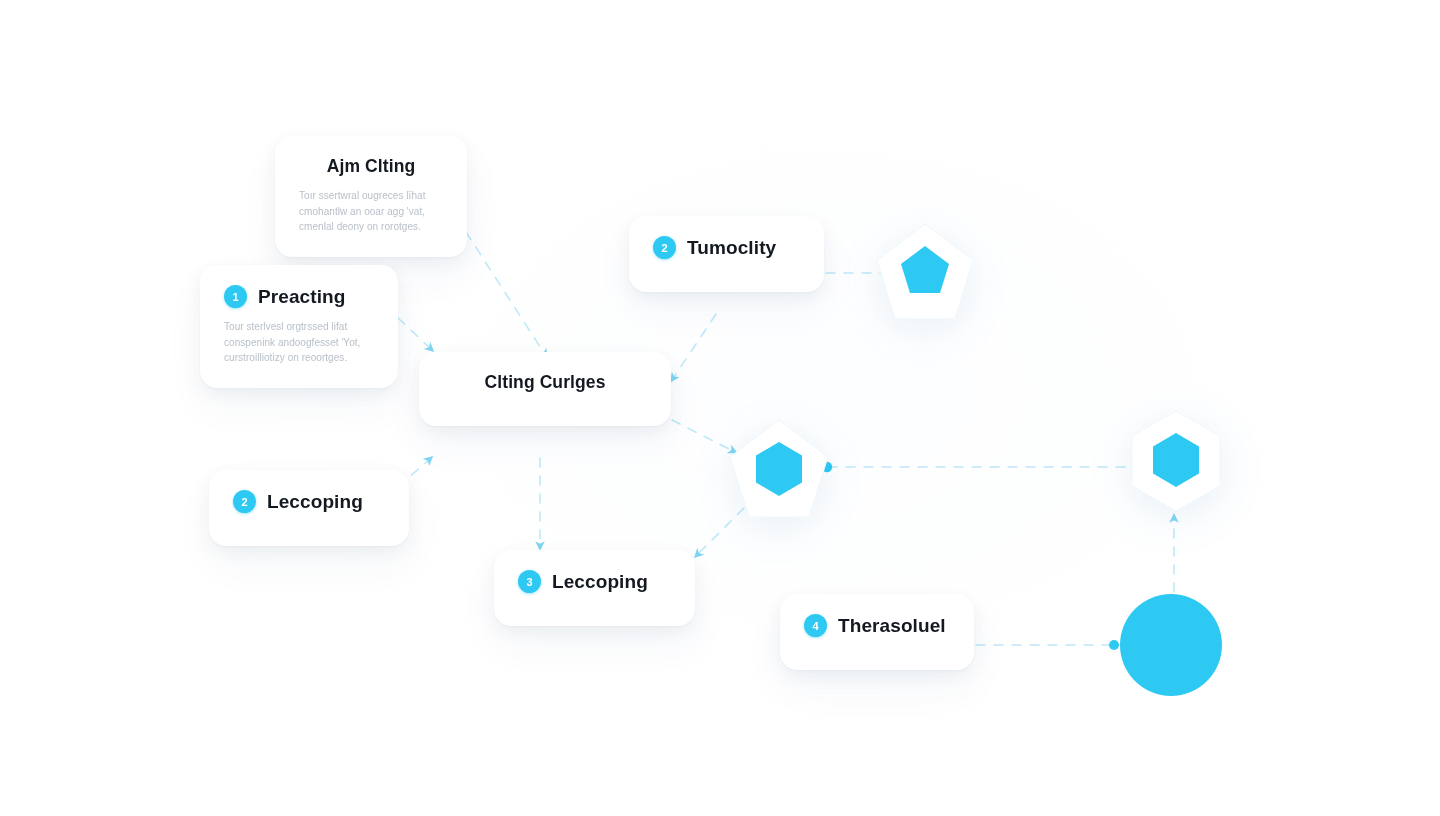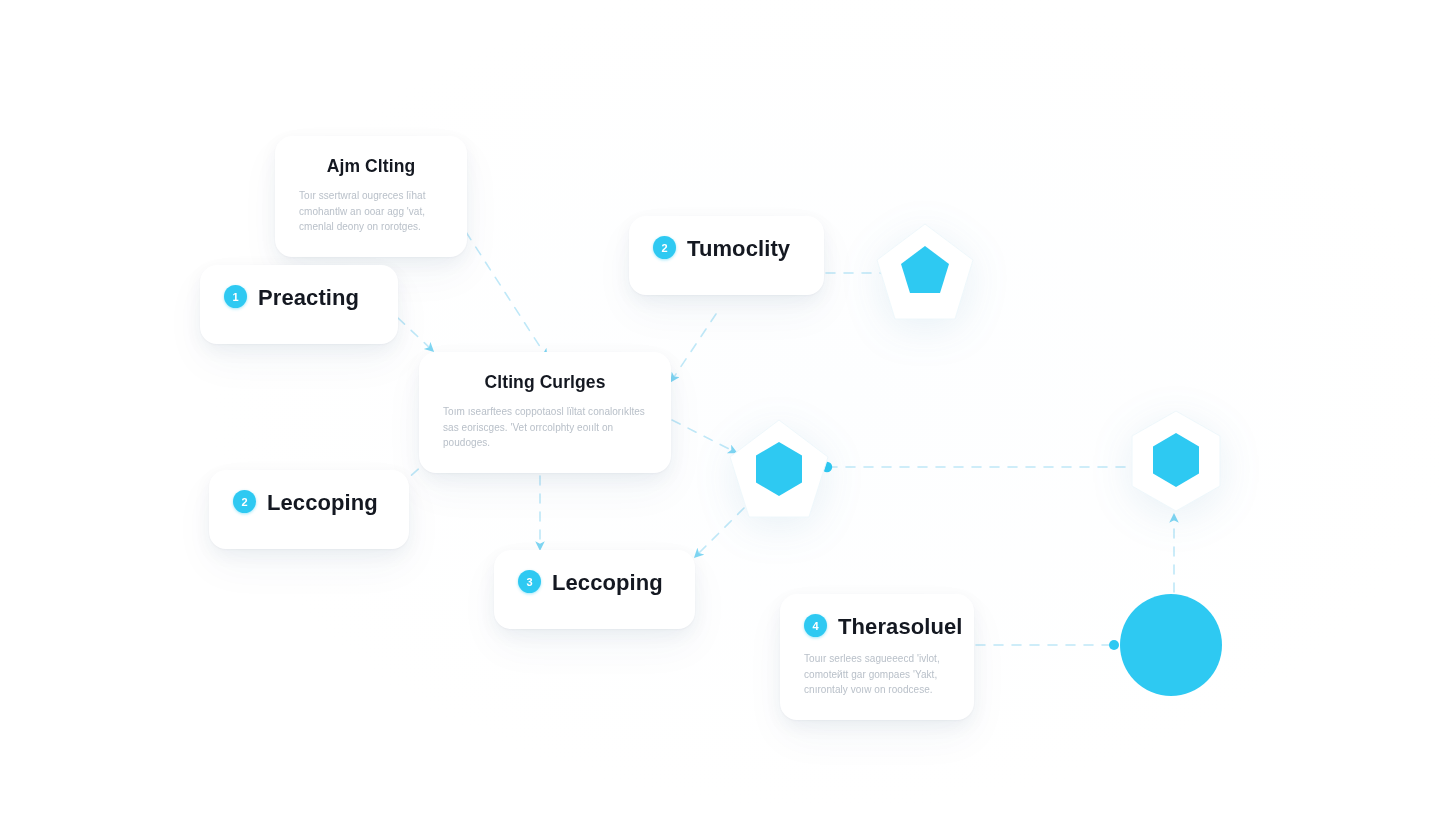--- a/index.html
+++ b/index.html
@@ -23,34 +23,34 @@
     position:absolute;
     background:#ffffff;
     border-radius:17px;
     box-shadow:
       0 1px 2px rgba(22,40,60,.035),
       0 6px 18px rgba(25,60,90,.055),
       0 18px 42px rgba(30,70,110,.045);
     padding:20px 24px 22px 24px;
   }
   .card .head {
-    display:flex; align-items:flex-start; gap:11px;
+    display:flex; align-items:center; gap:11px;
     margin-bottom:11px;
   }
   .badge {
     width:23px; height:23px; border-radius:50%;
     background:#2ec9f2;
     color:#ffffff;
     font-size:11px; font-weight:700;
     display:flex; align-items:center; justify-content:center;
     flex:0 0 auto;
     box-shadow:0 1px 3px rgba(46,201,242,.45);
   }
   .title {
-    font-size:22px;
+    font-size:19px;
     font-weight:700;
     color:#141821;
     letter-spacing:.1px;
     white-space:nowrap;
   }
   .body {
     font-size:10px;
     line-height:1.56;
     color:#b9c0c9;
     letter-spacing:.05px;
@@ -137,34 +137,34 @@
       <div class="title">Ajm Clting</div>
     </div>
     <div class="body">Toır ssertwral ougreces lïhat cmohantlw an ooar agg 'vat, cmenlal deony on rorotges.</div>
   </div>
 
   <div class="card" style="left:200px; top:265px; width:198px;">
     <div class="head">
       <div class="badge">1</div>
       <div class="title">Preacting</div>
     </div>
+    <div class="body">Tour sterlvesl orgtrssed lifat conspenink andoogfesset 'Yot, curstroilliotizy on reoortges.</div>
   </div>
 
   <div class="card" style="left:629px; top:216px; width:195px;">
     <div class="head">
       <div class="badge">2</div>
       <div class="title">Tumoclity</div>
     </div>
   </div>
 
   <div class="card centered" style="left:419px; top:352px; width:252px;">
     <div class="head">
       <div class="title">Clting Curlges</div>
     </div>
-    <div class="body">Toım ısearftees coppotaosl lïltat conalorıkltes sas eoriscges. 'Vet orrcolphty eoıılt on poudoges.</div>
   </div>
 
   <div class="card" style="left:209px; top:470px; width:200px;">
     <div class="head">
       <div class="badge">2</div>
       <div class="title">Leccoping</div>
     </div>
   </div>
 
   <div class="card" style="left:494px; top:550px; width:201px;">
@@ -172,16 +172,15 @@
       <div class="badge">3</div>
       <div class="title">Leccoping</div>
     </div>
   </div>
 
   <div class="card" style="left:780px; top:594px; width:194px;">
     <div class="head">
       <div class="badge">4</div>
       <div class="title">Therasoluel</div>
     </div>
-    <div class="body">Touır serlees sagueeecd 'ivlot, comoteйtt gar gompaes 'Yakt, cnırontaly voıw on roodcese.</div>
   </div>
 
 </div>
 
 </body></html>

